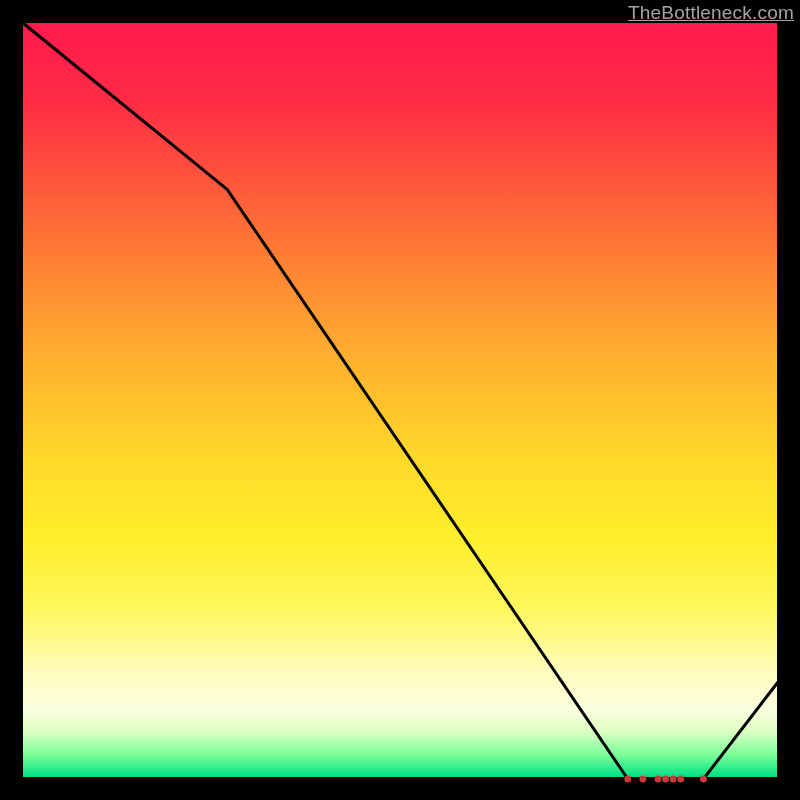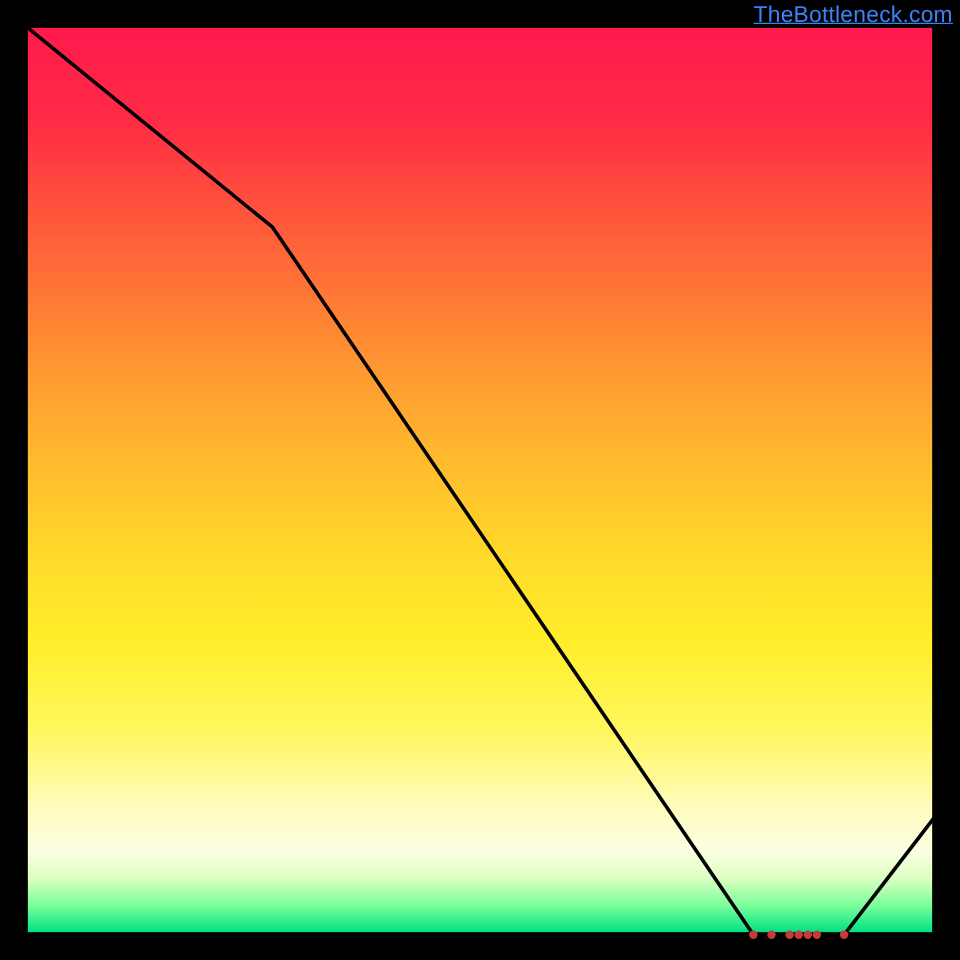--- a/index.html
+++ b/index.html
@@ -29,21 +29,21 @@
       #7bff9a 97%,
       #00e082 100%
     );
     border: 1px solid #000;
   }
 
   .attribution {
     position: absolute;
     top: 2px;
     right: 6px;
-    color: #3b82f6;
+    color: #a3a3a3;
     font-size: 19px;
     letter-spacing: 0.2px;
   }
 
   svg.curve { position: absolute; left: 0; top: 0; overflow: visible; }
 </style>
 </head>
 <body>
 
 <div class="stage">

